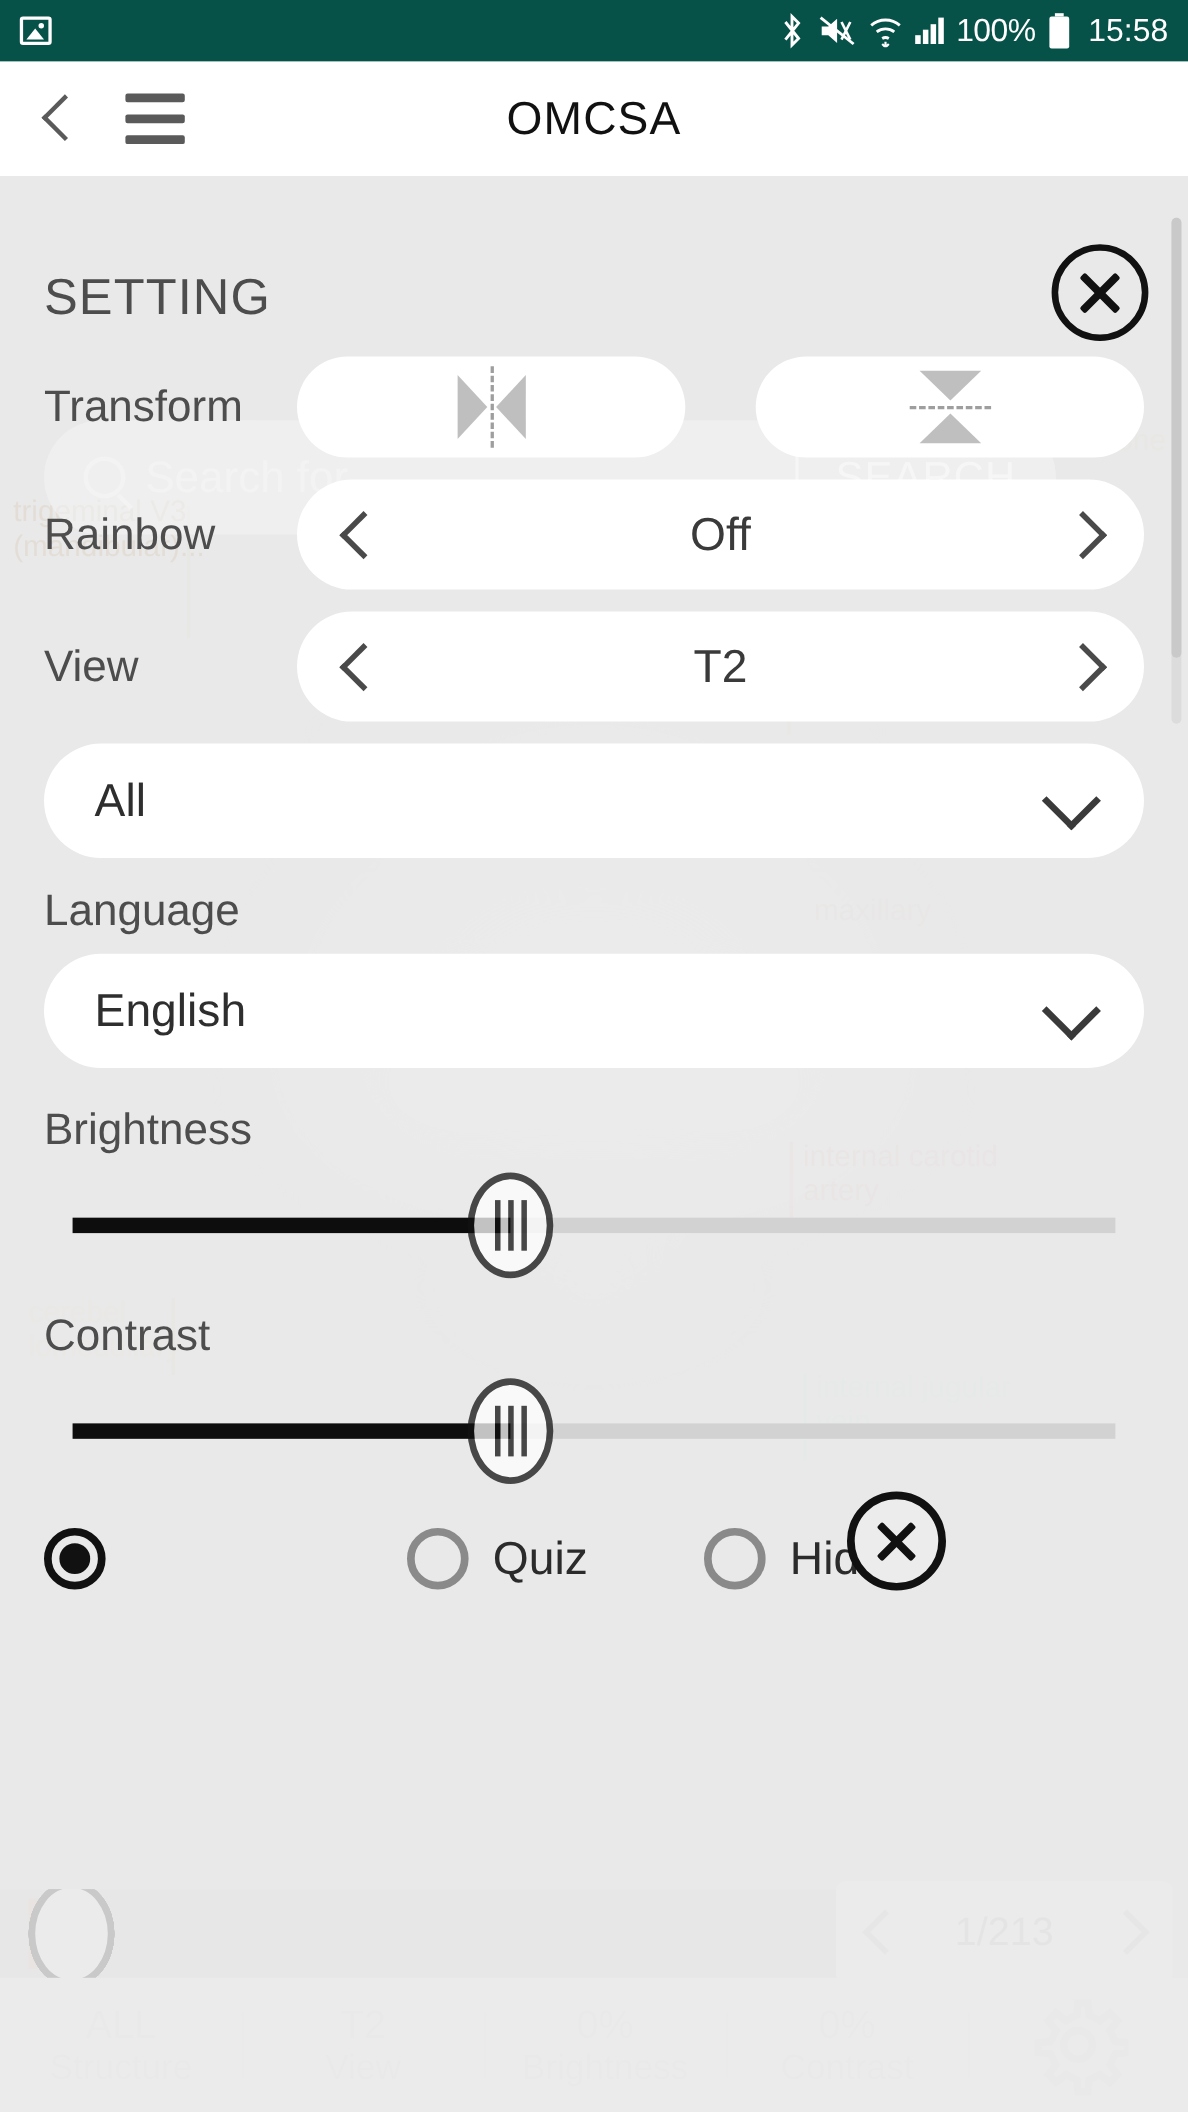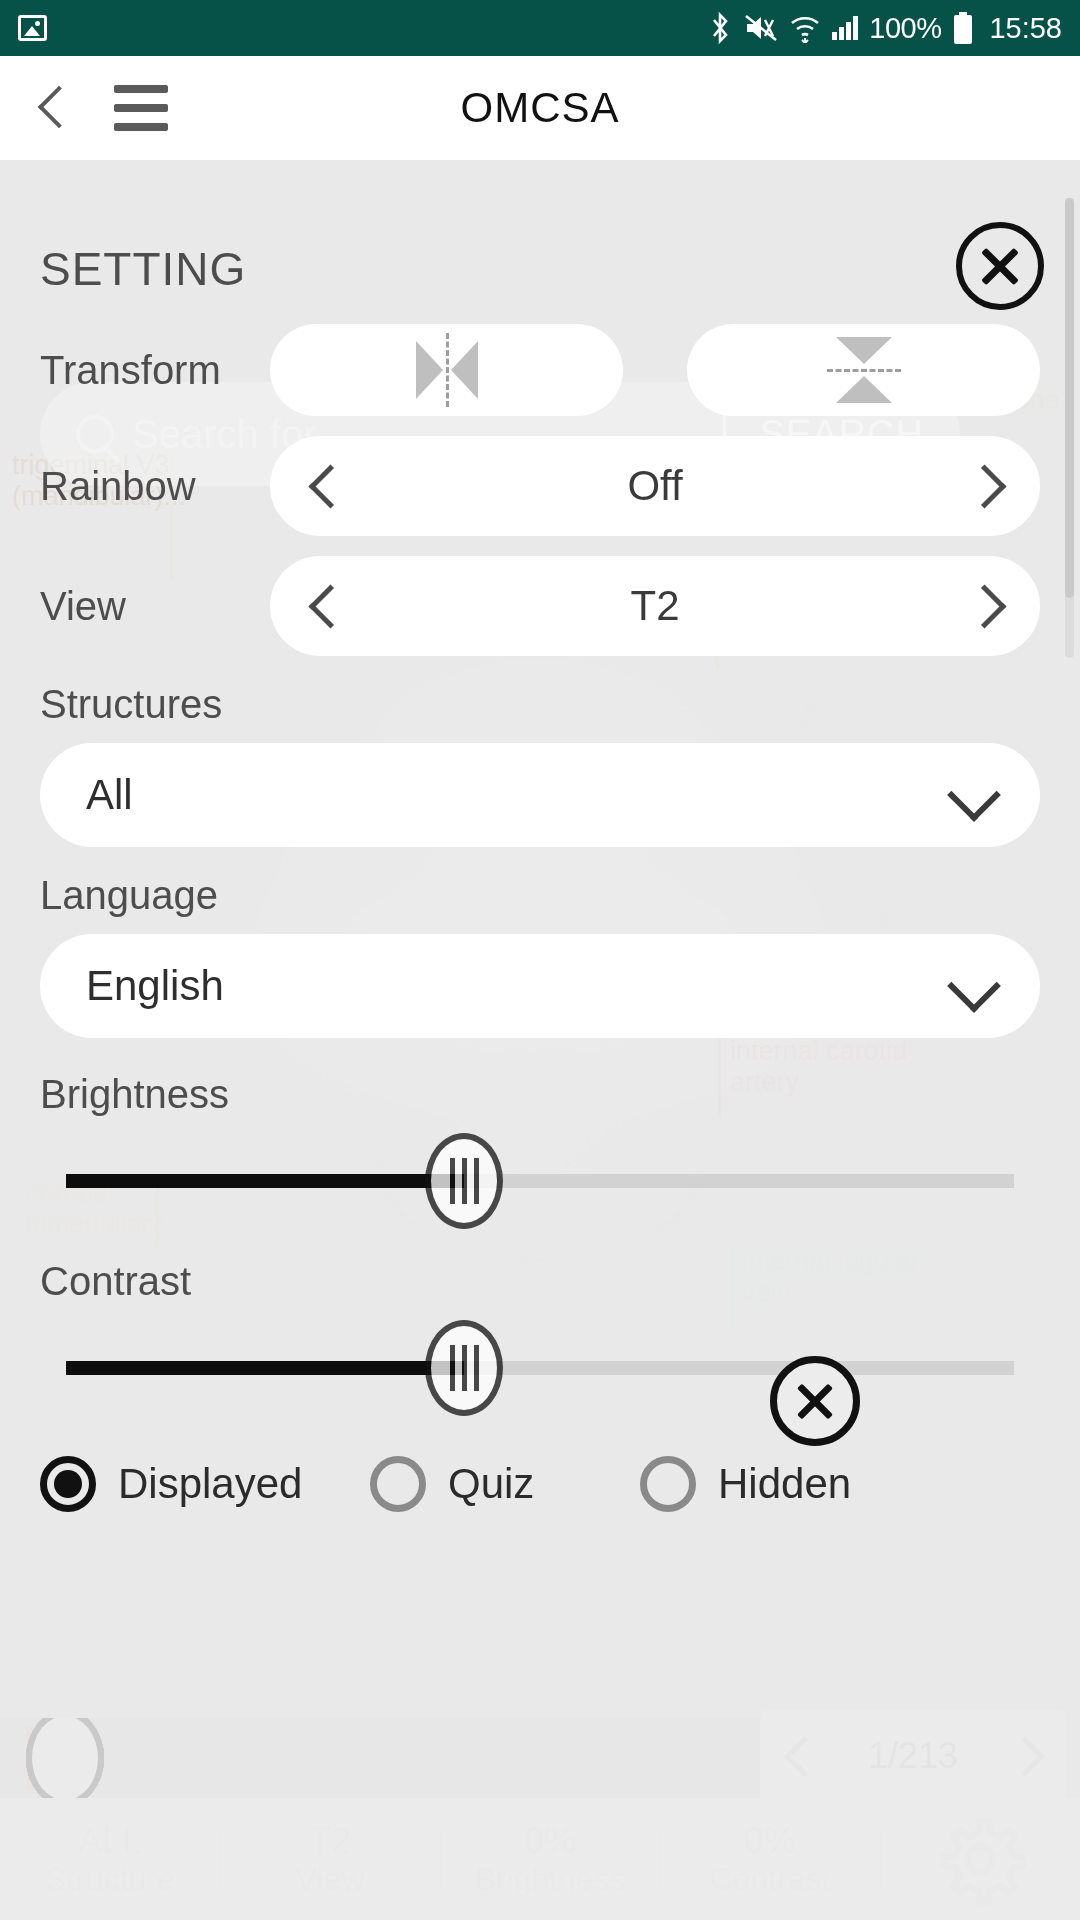--- a/index.html
+++ b/index.html
@@ -434,21 +434,20 @@
 
     <div class="row">
       <span class="row-label">View</span>
       <span class="stepper">
         <span class="chev l"></span>
         <span class="val">T2</span>
         <span class="chev r"></span>
       </span>
     </div>
 
-    <div class="section-label">Structures</div>
     <div class="select">
       <span class="sv">All</span>
       <span class="caret"></span>
     </div>
 
     <div class="section-label">Language</div>
     <div class="select">
       <span class="sv">English</span>
       <span class="caret"></span>
     </div>
@@ -471,21 +470,20 @@
       <span class="thumb" id="cthumb" style="left: 385.16px;">
           <i></i>
           <i></i>
           <i></i>
         </span>
     </div>
 
     <div class="radios">
       <span class="radio on r1">
         <span class="dot"></span>
-        <span class="rl">Displayed</span>
       </span>
       <span class="radio r2">
         <span class="dot"></span>
         <span class="rl">Quiz</span>
       </span>
       <span class="radio">
         <span class="dot"></span>
         <span class="rl">Hidden</span>
       </span>
     </div>

